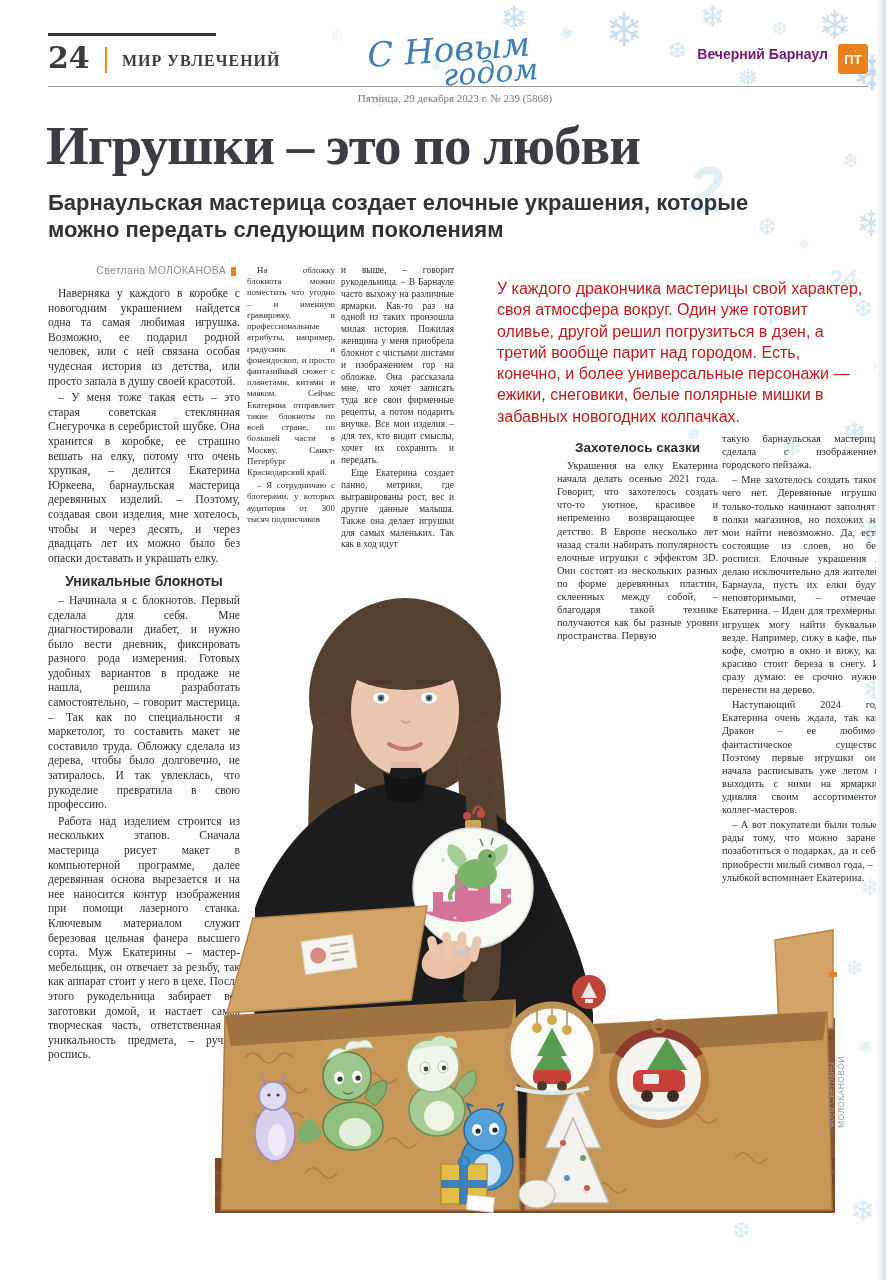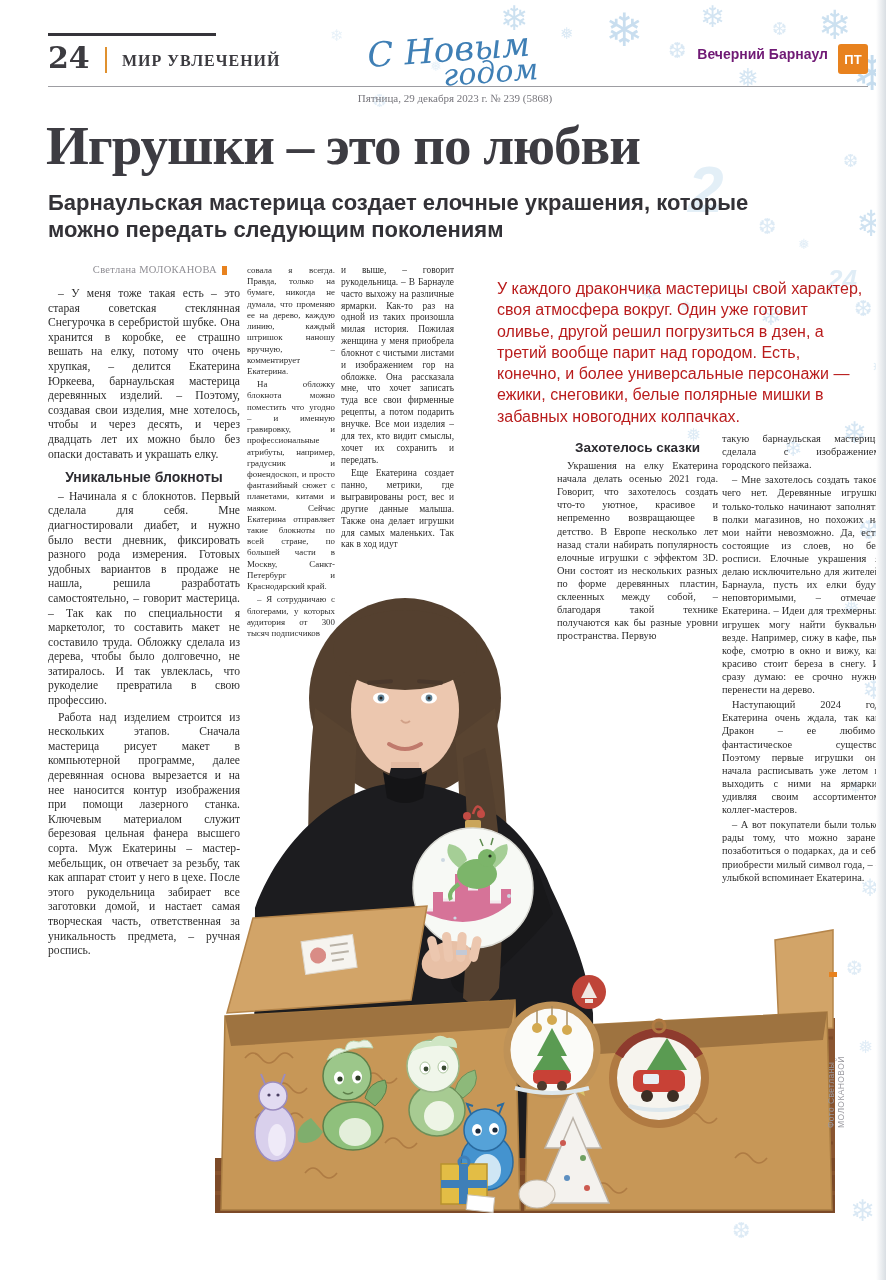--- a/index.html
+++ b/index.html
@@ -22,21 +22,21 @@
   #masthead{left:630px;top:46px;width:198px;text-align:right;font-family:Liberation Sans, sans-serif;font-size:14px;font-weight:700;color:#701a75;}
   #day-badge{left:838px;top:44px;width:30px;height:30px;background:#e8821e;border-radius:3px;
     color:#fff;font-family:"Liberation Sans",sans-serif;font-size:13px;font-weight:700;
     display:flex;align-items:center;justify-content:center;}
   #header-rule{left:48px;top:86px;width:820px;height:1px;background:#9d9da2;}
   #dateline{left:250px;top:92px;width:410px;text-align:center;font-size:11px;color:#77767c;}
   
   #headline{left:46px;top:114px;width:800px;font-family:Liberation Serif, serif;font-size:55px;font-weight:700;color:#3d3c42;letter-spacing:-1px;}
   #subheadline{left:48px;top:190px;width:710px;font-family:"Liberation Sans","DejaVu Sans",sans-serif;font-size:22px;font-weight:600;line-height:1.22;color:#333237;}
   
-  #byline-row{left:35px;top:264px;width:192px;text-align:right;font-family:Liberation Serif, serif;font-size:10.5px;color:#8e8d93;letter-spacing:.3px;}
+  #byline-row{left:44px;top:264px;width:192px;text-align:right;font-family:Liberation Sans, sans-serif;font-size:10.5px;color:#8e8d93;letter-spacing:.3px;}
   #byline-marker{display:inline-block;width:5px;height:9px;background:#e8821e;margin-left:5px;vertical-align:middle;}
   
   .col p{margin:0 0 2px;text-align:justify;text-indent:10px;}
   .col p.noind{text-indent:0;}
   .col p.lead{font-weight:700;text-align:justify;word-spacing:1px;}
   .col h3.subhead{margin:7px 0 3px;text-align:center;font-family:"Liberation Sans","DejaVu Sans",sans-serif;font-weight:700;font-size:14px;color:#2d2c31;text-indent:0;}
   #col1{left:48px;top:287px;width:192px;font-size:11.6px;line-height:1.26;}
   #col1 p.lead{font-size:12.2px;line-height:1.3;margin-bottom:8px;}
   #col2{left:247px;top:265px;width:88px;font-size:8.9px;line-height:1.26;}
   #col3{left:341px;top:265px;width:113px;font-size:9.4px;line-height:1.26;}
@@ -116,27 +116,27 @@
 <div id="dateline" class="abs">Пятница, 29 декабря 2023 г. № 239 (5868)</div>
 
 <div id="headline" class="abs">Игрушки – это по любви</div>
 <div id="subheadline" class="abs">Барнаульская мастерица создает елочные украшения, которые можно передать следующим поколениям</div>
 
 <div id="byline-row" class="abs">
   <span>Светлана МОЛОКАНОВА</span><span id="byline-marker"></span>
 </div>
 
 <div id="col1" class="abs col">
+    <p class="">Наверняка у каждого в коробке с новогодним украшением найдется одна та самая любимая игрушка. Возможно, ее подарил родной человек, или с ней связана особая чудесная история из детства, или просто запала в душу своей красотой.</p>
     <p class="">– У меня тоже такая есть – это старая советская стеклянная Снегурочка в серебристой шубке. Она хранится в коробке, ее страшно вешать на елку, потому что очень хрупкая, – делится Екатерина Юркеева, барнаульская мастерица деревянных изделий. – Поэтому, создавая свои изделия, мне хотелось, чтобы и через десять, и через двадцать лет их можно было без опаски доставать и украшать елку.</p>
     <h3 class="subhead">Уникальные блокноты</h3>
     <p class="">– Начинала я с блокнотов. Первый сделала для себя. Мне диагностировали диабет, и нужно было вести дневник, фиксировать разного рода измерения. Готовых удобных вариантов в продаже не нашла, решила разработать самостоятельно, – говорит мастерица. – Так как по специальности я маркетолог, то составить макет не составило труда. Обложку сделала из дерева, чтобы было долговечно, не затиралось. И так увлеклась, что рукоделие превратила в свою профессию.</p>
     <p class="">Работа над изделием строится из нескольких этапов. Сначала мастерица рисует макет в компьютерной программе, далее деревянная основа вырезается и на нее наносится контур изображения при помощи лазерного станка. Ключевым материалом служит березовая цельная фанера высшего сорта. Муж Екатерины – мастер-мебельщик, он отвечает за резьбу, так как аппарат стоит у него в цехе. После этого рукодельница забирает все заготовки домой, и настает самая творческая часть, ответственная за уникальность предмета, – ручная роспись.</p>
   </div>
 <div id="col2" class="abs col">
-    <p class="noind">совала я всегда. Правда, только на бумаге, никогда не думала, что променяю ее на дерево, каждую линию, каждый штришок наношу вручную, – комментирует Екатерина.</p>
     <p class="">На обложку блокнота можно поместить что угодно – и именную гравировку, и профессиональные атрибуты, например, градусник и фонендоскоп, и просто фантазийный сюжет с планетами, китами и маяком. Сейчас Екатерина отправляет такие блокноты по всей стране, по большей части в Москву, Санкт-Петербург и Краснодарский край.</p>
     <p class="">– Я сотрудничаю с блогерами, у которых аудитория от 300 тысяч подписчиков</p>
   </div>
 <div id="col3" class="abs col">
     <p class="noind">и выше, – говорит рукодельница. – В Барнауле часто выхожу на различные ярмарки. Как-то раз на одной из таких произошла милая история. Пожилая женщина у меня приобрела блокнот с чистыми листами и изображением гор на обложке. Она рассказала мне, что хочет записать туда все свои фирменные рецепты, а потом подарить внучке. Все мои изделия – для тех, кто видит смыслы, хочет их сохранить и передать.</p>
     <p class="">Еще Екатерина создает панно, метрики, где выгравированы рост, вес и другие данные малыша. Также она делает игрушки для самых маленьких. Так как в ход идут</p>
   </div>
 <div id="pull-quote" class="abs">У каждого дракончика мастерицы свой характер, своя атмосфера вокруг. Один уже готовит оливье, другой решил погрузиться в дзен, а третий вообще парит над городом. Есть, конечно, и более универсальные персонажи — ежики, снеговики, белые полярные мишки в забавных новогодних колпачках.</div>
 <div id="col4" class="abs col">
     <h3 class="subhead">Захотелось сказки</h3>

